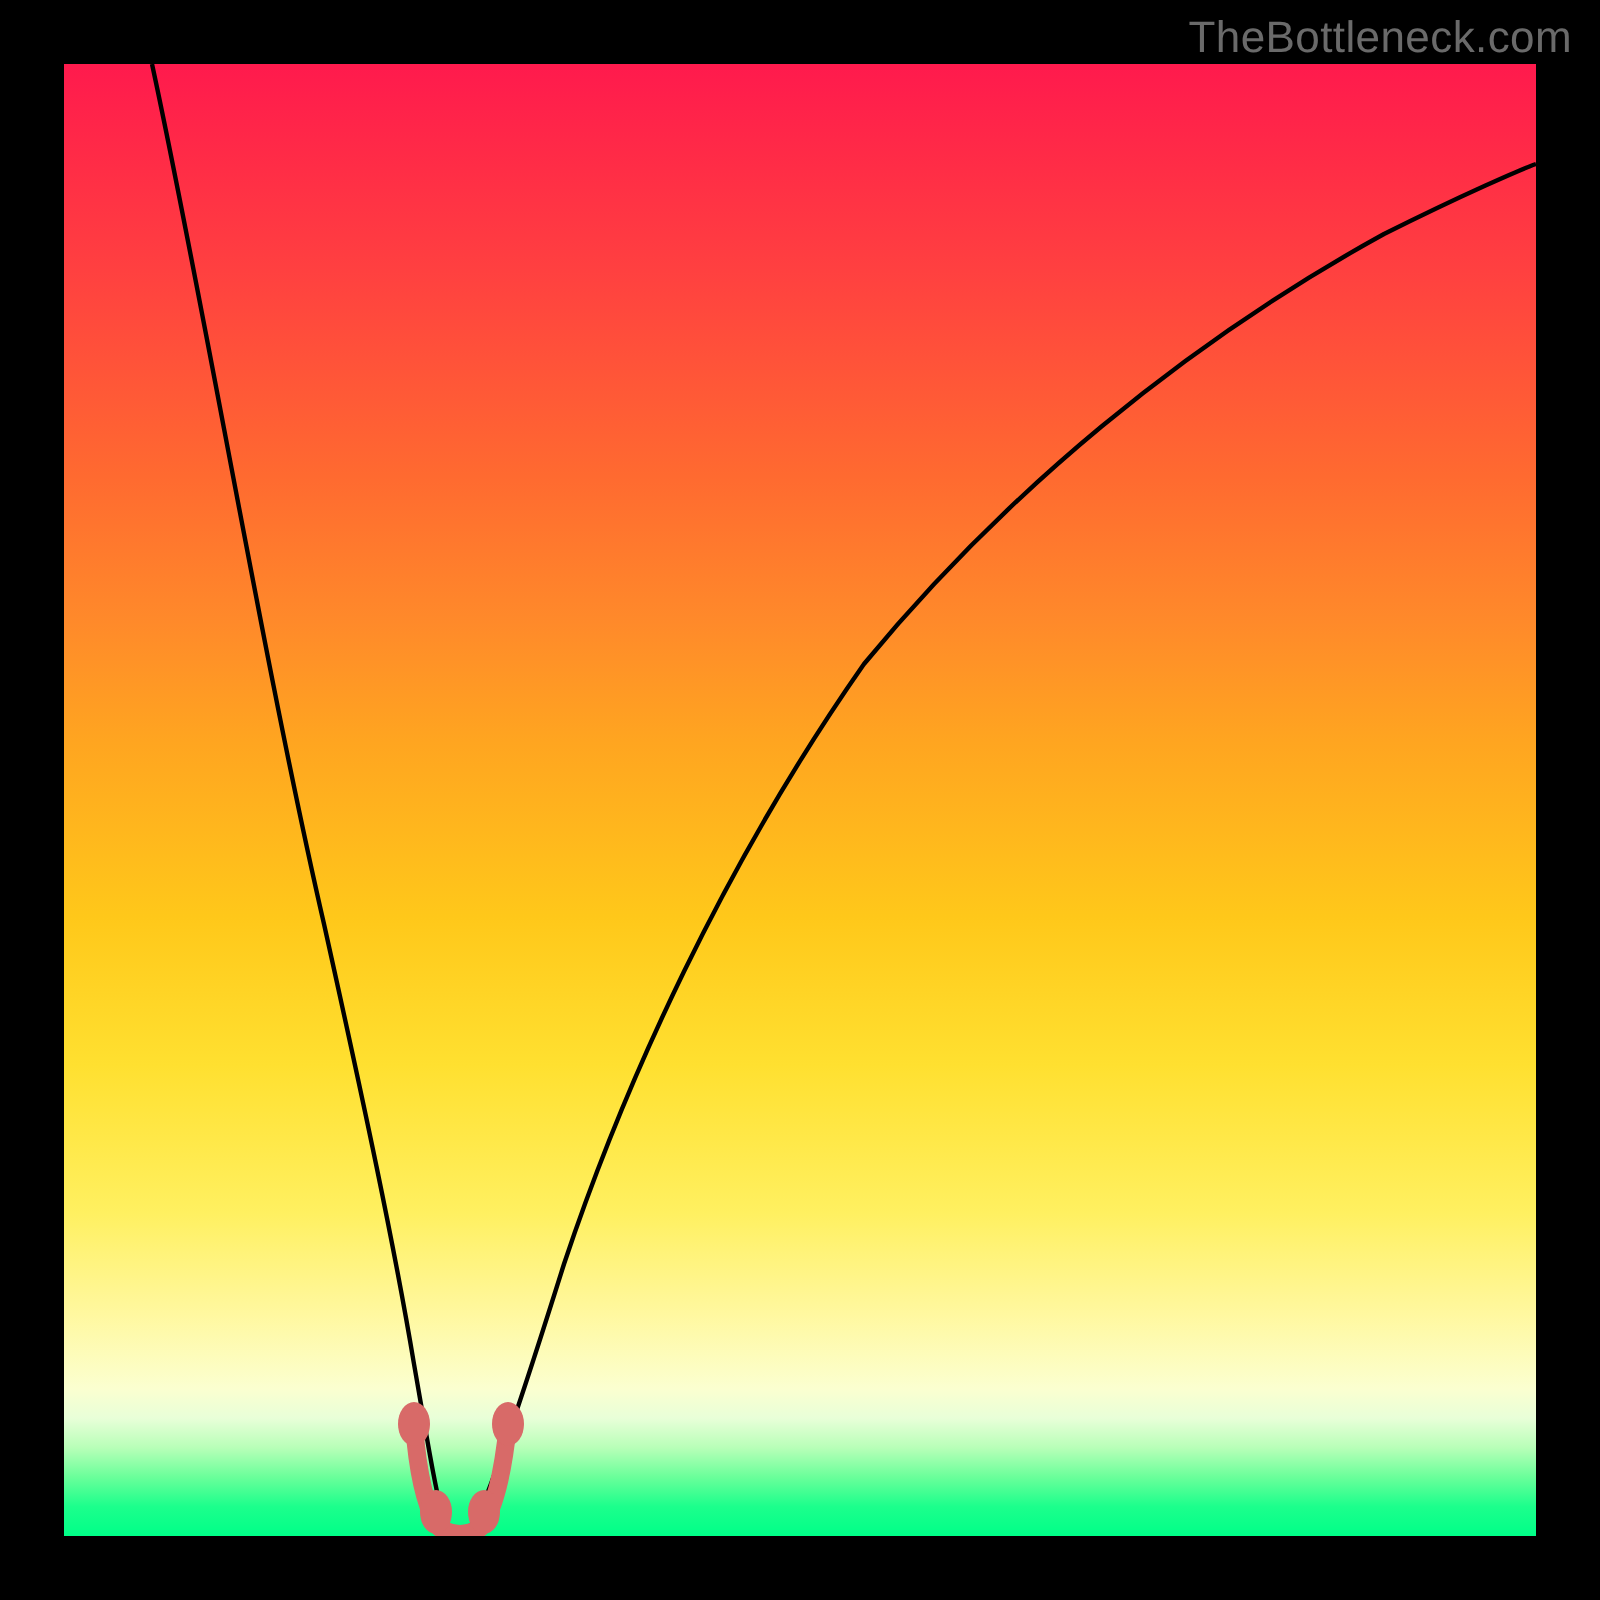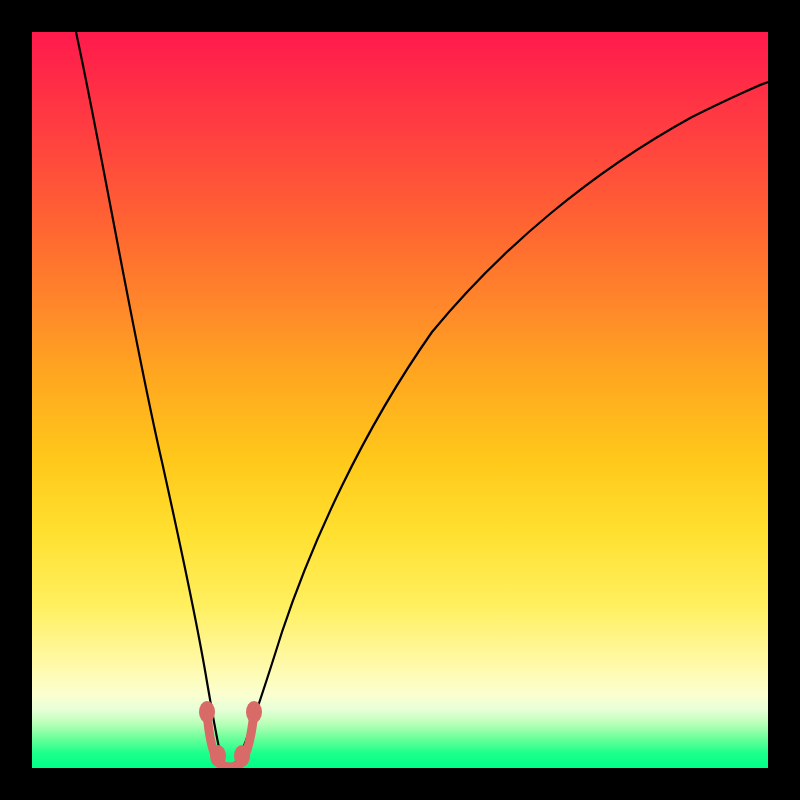--- a/index.html
+++ b/index.html
@@ -85,14 +85,15 @@
                Q 218 720, 222 680"></path>
 
       <ellipse cx="175" cy="680" rx="8" ry="11" fill="#d86a68"></ellipse>
       <ellipse cx="186" cy="724" rx="8" ry="11" fill="#d86a68"></ellipse>
       <ellipse cx="210" cy="724" rx="8" ry="11" fill="#d86a68"></ellipse>
       <ellipse cx="222" cy="680" rx="8" ry="11" fill="#d86a68"></ellipse>
     </svg>
 
   </div>
 
+  <div class="watermark">TheBottleneck.com</div>
 
 </div>
 
 </body></html>

